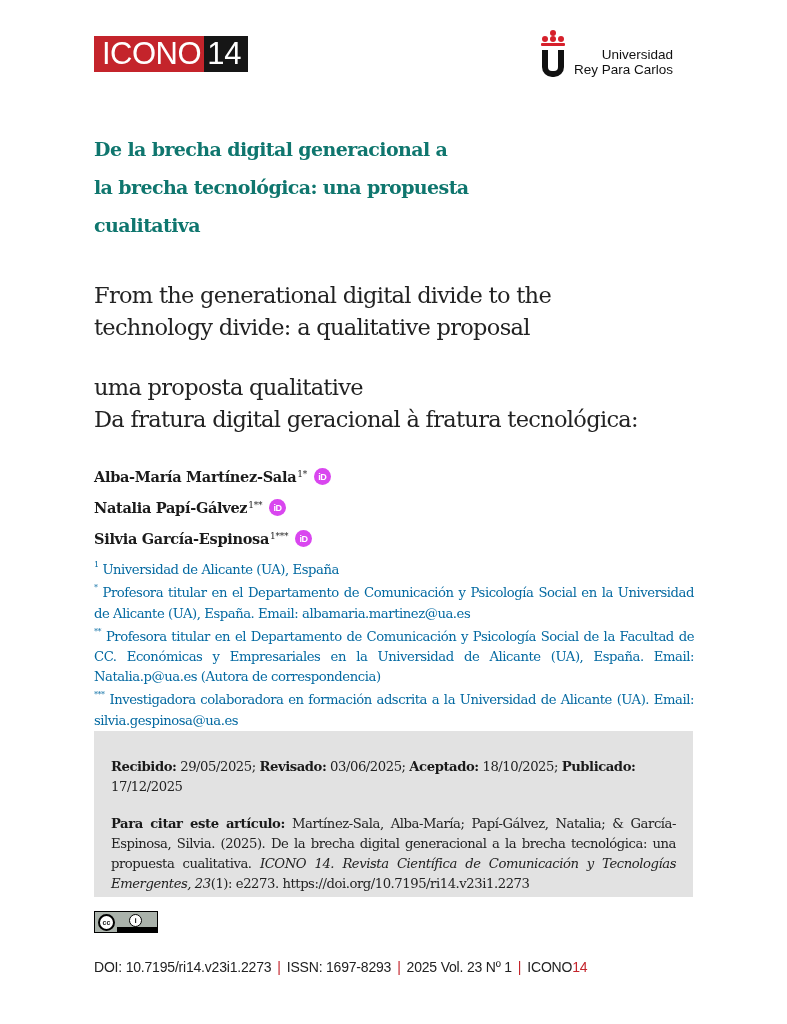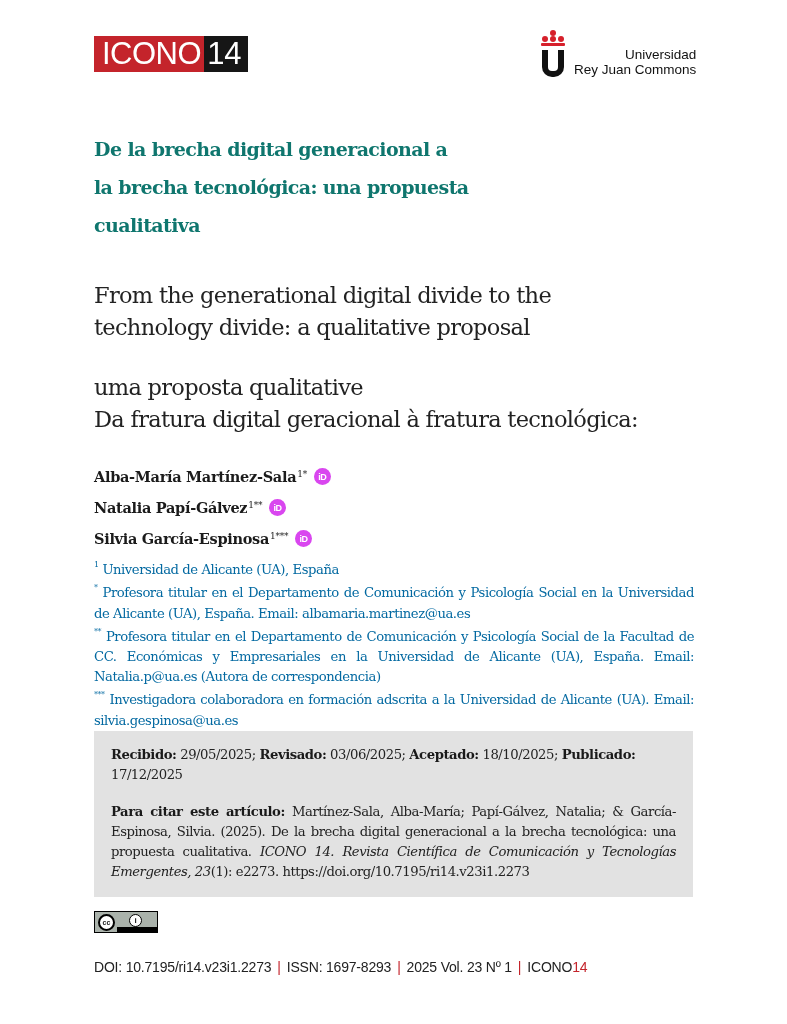--- a/index.html
+++ b/index.html
@@ -24,21 +24,21 @@
 
   .authors { position: absolute; left: 94px; top: 461px; }
   .author { display: flex; align-items: center; height: 31px; font-family: "DejaVu Serif", serif; font-weight: bold; font-size: 14.5px; color: #1b1b1b; letter-spacing: -0.3px; }
   .author sup { font-size: 9px; font-weight: normal; margin-left: 1px; position: relative; top: -3px; }
   .orcid { display: inline-flex; align-items: center; justify-content: center; width: 17px; height: 17px; border-radius: 50%; background: #d946ef; color: #fff; font-family: "Liberation Sans", sans-serif; font-size: 9px; font-weight: bold; margin-left: 7px; }
 
   .affil { position: absolute; left: 94px; top: 557px; width: 600px; font-family: "DejaVu Serif", serif; font-size: 13.2px; line-height: 20px; color: #0369a1; letter-spacing: -0.45px; text-align: justify; }
   .affil p { margin: 0; }
   .affil sup { font-size: 8px; position: relative; top: -2px; }
 
-  .box { position: absolute; left: 94px; top: 731px; width: 599px; height: 166px; background: #e2e2e2; padding: 14px 17px; font-family: "DejaVu Serif", serif; font-size: 13.2px; line-height: 20px; color: #222; letter-spacing: -0.45px; }
+  .box { position: absolute; left: 94px; top: 731px; width: 599px; height: 166px; background: #e2e2e2; padding: 26px 17px; font-family: "DejaVu Serif", serif; font-size: 13.2px; line-height: 20px; color: #222; letter-spacing: -0.45px; }
   .box b { font-weight: bold; color: #1a1a1a; }
   .box .cite { margin-top: 17px; text-align: justify; }
 
   .cc { position: absolute; left: 94px; top: 911px; display: flex; align-items: center; }
   .cc-badge { width: 64px; height: 22px; background: #aab2ab; border: 1px solid #000; position: relative; }
   .cc-badge .cc-circle { position: absolute; left: 3px; top: 2px; width: 17px; height: 17px; border-radius: 50%; background: #fff; border: 2px solid #000; font-family: "Liberation Sans", sans-serif; font-size: 7px; font-weight: bold; display: flex; align-items: center; justify-content: center; }
   .cc-badge .by-circle { position: absolute; left: 34px; top: 2px; width: 13px; height: 13px; border-radius: 50%; background: #fff; border: 1.5px solid #000; font-size: 8px; display: flex; align-items: center; justify-content: center; font-family: "Liberation Sans", sans-serif; font-weight: bold; }
   .cc-badge .by-bar { position: absolute; left: 22px; right: 0; bottom: 0; height: 5px; background: #000; }
   .cc-text { margin-left: 9px; font-family: "DejaVu Serif", serif; font-size: 10.5px; color: #222; letter-spacing: -0.3px; }
 
@@ -58,21 +58,21 @@
   <div class="urjc-mark">
     <span class="dot" style="left:10px;top:0px;"></span>
     <span class="dot" style="left:2px;top:6px;"></span>
     <span class="dot" style="left:10px;top:6px;"></span>
     <span class="dot" style="left:18px;top:6px;"></span>
     <span class="bar"></span>
     <span class="u"></span>
   </div>
   <div class="urjc-text">
     <div>Universidad</div>
-    <div>Rey Juan Commons</div>
+    <div>Rey Para Carlos</div>
   </div>
 </div>
 
 <h1 class="title">
   <div>De la brecha digital generacional a</div>
   <div>la brecha tecnológica: una propuesta</div>
   <div>cualitativa</div>
 </h1>
 
 <div class="subtitle en">

